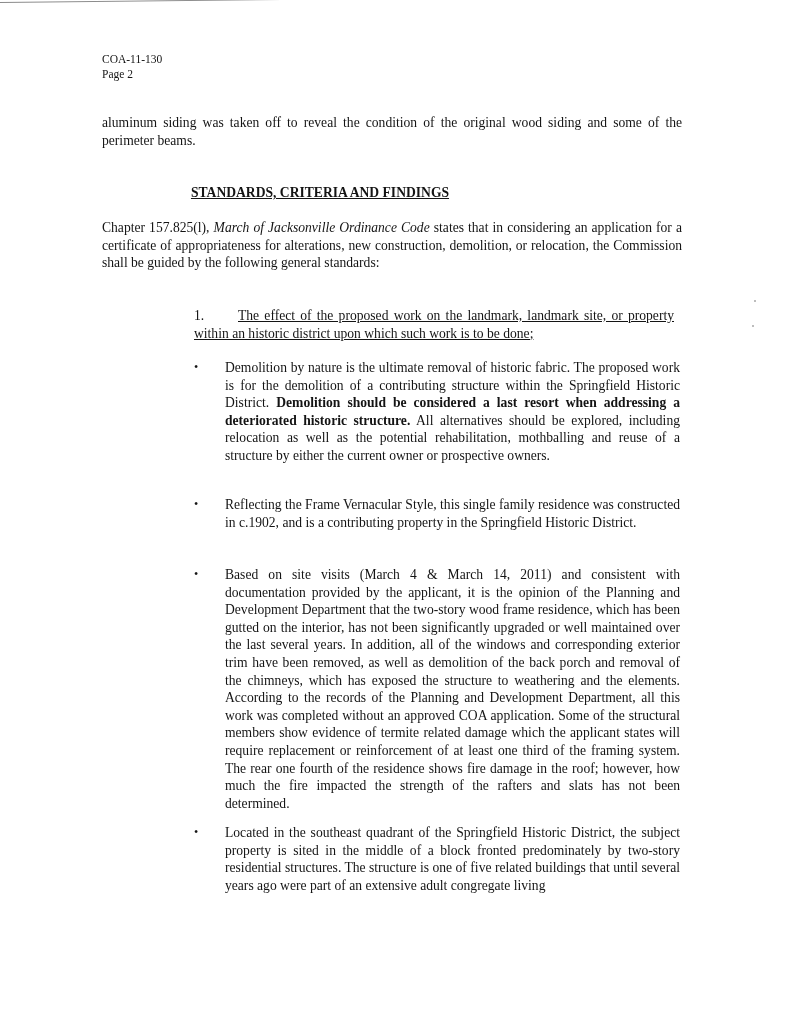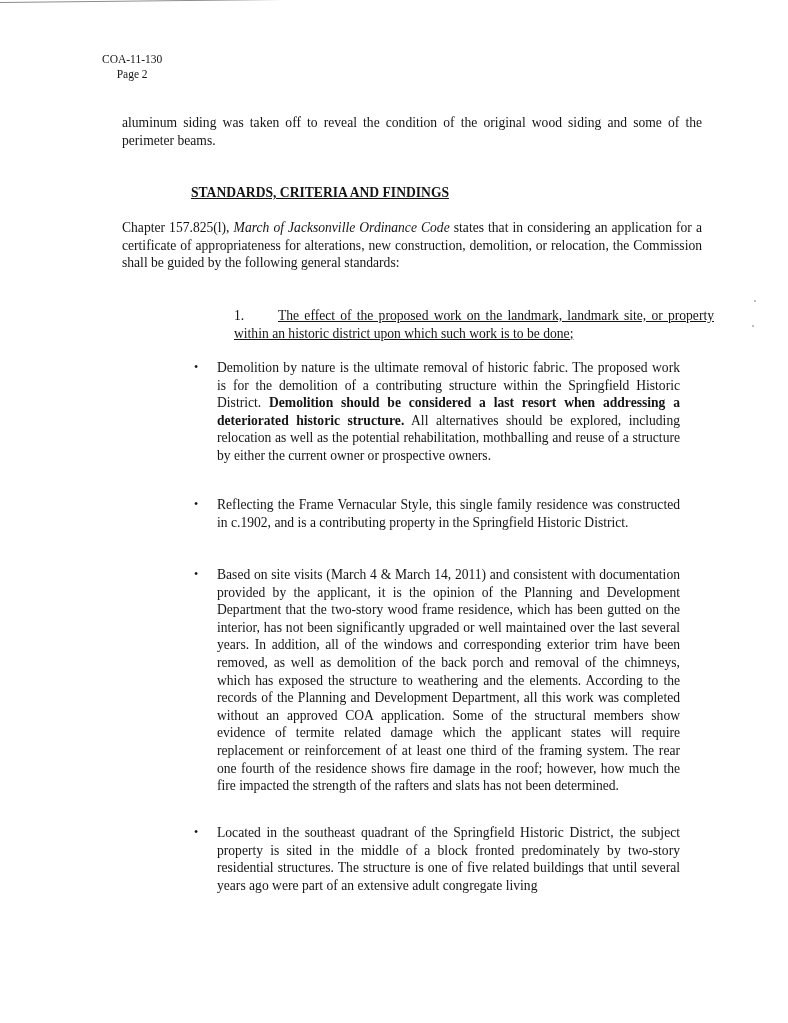--- a/index.html
+++ b/index.html
@@ -5,42 +5,40 @@
   html, body { margin: 0; padding: 0; background: #ffffff; }
   body {
     width: 788px; height: 1023px; position: relative; overflow: hidden;
     font-family: "Liberation Serif", "DejaVu Serif", serif;
     color: #141414;
   }
   .scan-line {
     position: absolute; left: 0; top: 2px; width: 282px; height: 0;
     border-top: 1px solid #8a8a8a; transform: rotate(-0.6deg); transform-origin: left top;
   }
-  .header { position: absolute; left: 102px; top: 52px; font-size: 11.5px; line-height: 15px; text-align: center; }
+  .header { position: absolute; left: 102px; top: 52px; font-size: 11.5px; line-height: 15px; }
   .para {
     position: absolute; left: 102px; width: 580px; font-size: 13.6px; line-height: 17.5px;
     text-align: justify;
-    margin-left: 20px;
   }
   .heading {
     position: absolute; left: 0; width: 640px; top: 185px; text-align: center;
     font-weight: bold; font-size: 13.6px; text-decoration: underline;
   }
   .numbered {
     position: absolute; left: 194px; width: 480px; top: 307px; font-size: 13.6px; line-height: 17.5px;
     text-align: justify;
-    margin-left: 40px;
   }
   .numbered .num { display: inline-block; width: 44px; }
   .numbered .u { text-decoration: underline; }
   .bullet {
     position: absolute; left: 194px; width: 486px; font-size: 13.6px; line-height: 17.6px;
   }
   .bullet .dot { position: absolute; left: 0; top: 0; width: 16px; font-size: 12px; }
-  .bullet .txt { margin-left: 23px; text-align: justify; text-align-last: left; }
+  .bullet .txt { margin-left: 31px; text-align: justify; text-align-last: left; }
   .b { font-weight: bold; }
   i { font-style: italic; }
   .speck { position: absolute; width: 2px; height: 2px; background: #bdbdbd; }
 </style>
 </head>
 <body>
 
 <div class="scan-line"></div>
 
 <div class="header">

